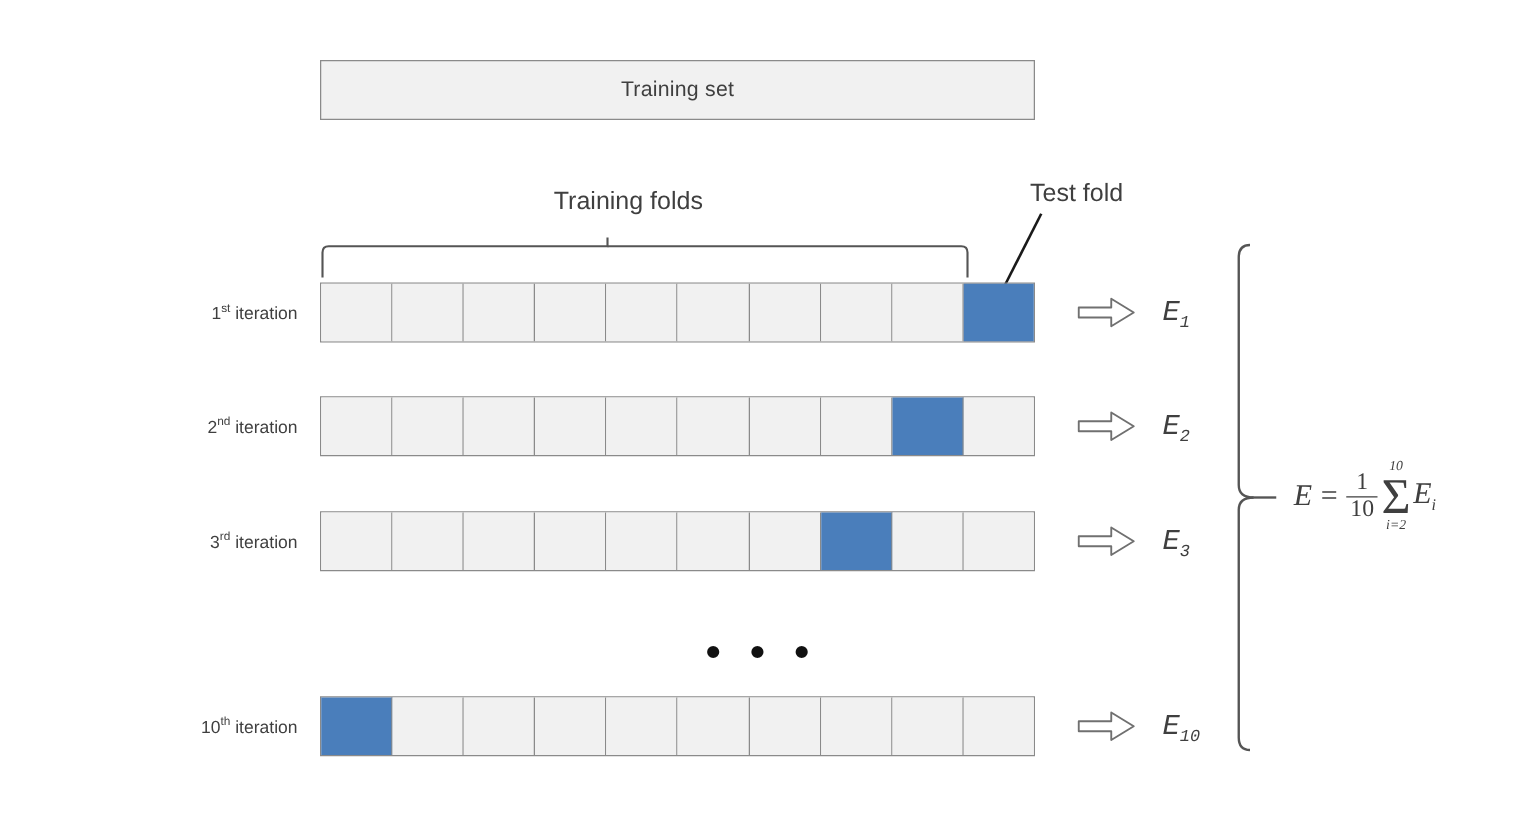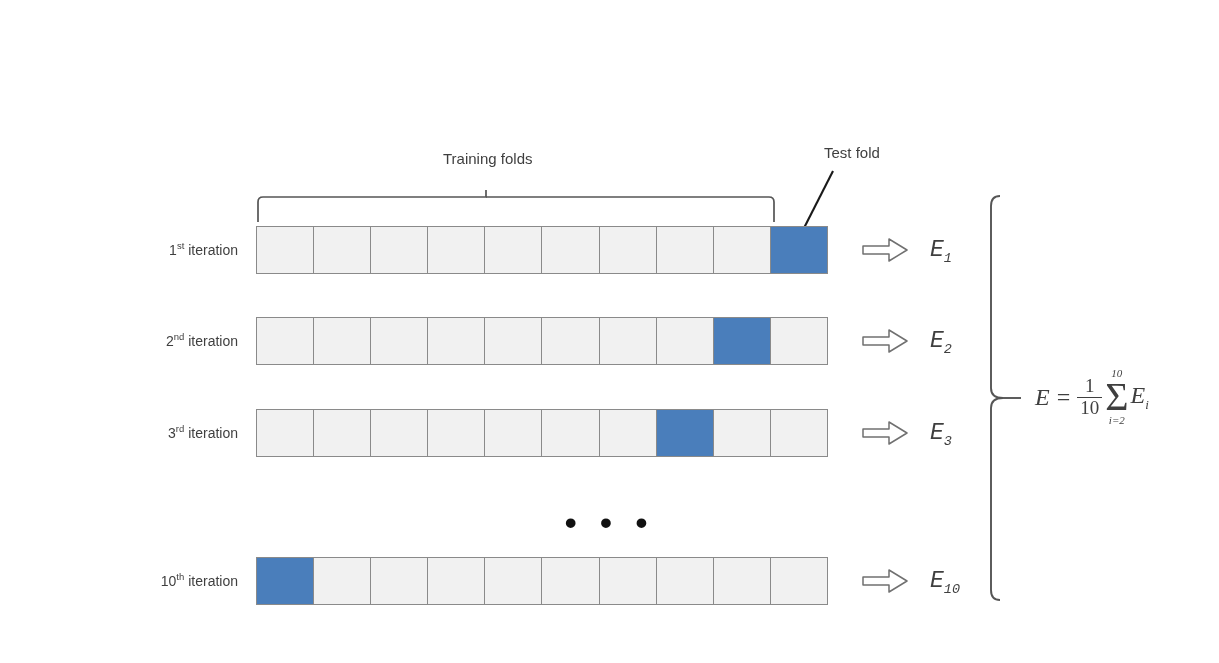--- a/index.html
+++ b/index.html
@@ -34,21 +34,21 @@
     align-items: center;
     justify-content: center;
     font-size: 17px;
     color: #3f3f3f;
     letter-spacing: .2px;
   }
 
   
   .ann-label {
     position: absolute;
-    font-size: 15px;
+    font-size: 20px;
     color: #3f3f3f;
     white-space: nowrap;
   }
   #training-folds-label { left: 443px; top: 150px; }
   #test-fold-label      { left: 824px; top: 144px; }
 
   
   .row {
     position: absolute;
     left: 0;
@@ -162,20 +162,23 @@
   .sigma-grp .lim { font-size: 11px; font-style: italic; }
   .sigma-grp .sigma { font-size: 40px; line-height: .9; }
 
   svg { overflow: visible; }
 </style>
 </head>
 <body>
 
 <div id="diagram">
 
+  <div class="title-box">
+    <span>Training set</span>
+  </div>
 
   <div class="ann-label" id="training-folds-label">Training folds</div>
 
   <div class="ann-label" id="test-fold-label">Test fold</div>
 
   <svg width="1219" height="663" style="position:absolute;left:0;top:0;pointer-events:none;">
 
     <path d="M 258 222 L 258 202 Q 258 197 263 197 L 486 197 L 486 190" fill="none" stroke="#555" stroke-width="1.7"></path>
     <path d="M 486 197 L 769 197 Q 774 197 774 202 L 774 222" fill="none" stroke="#555" stroke-width="1.7"></path>
 

